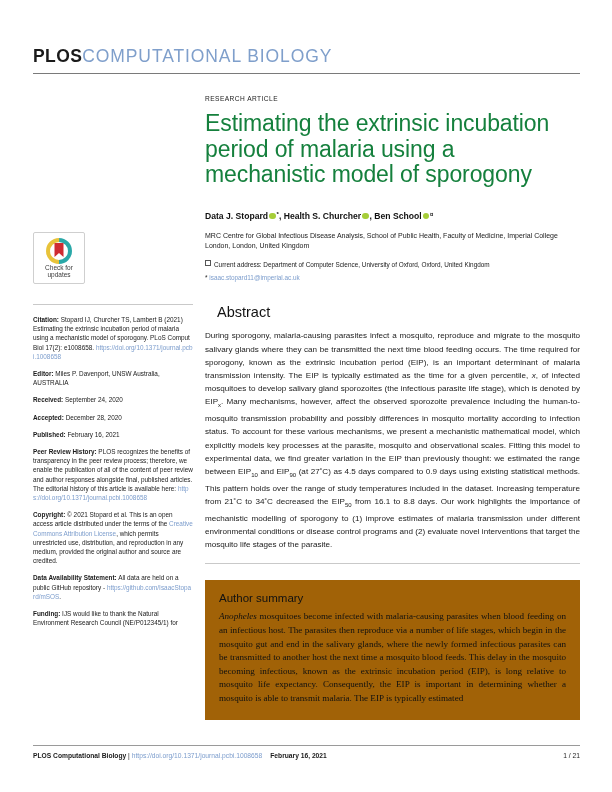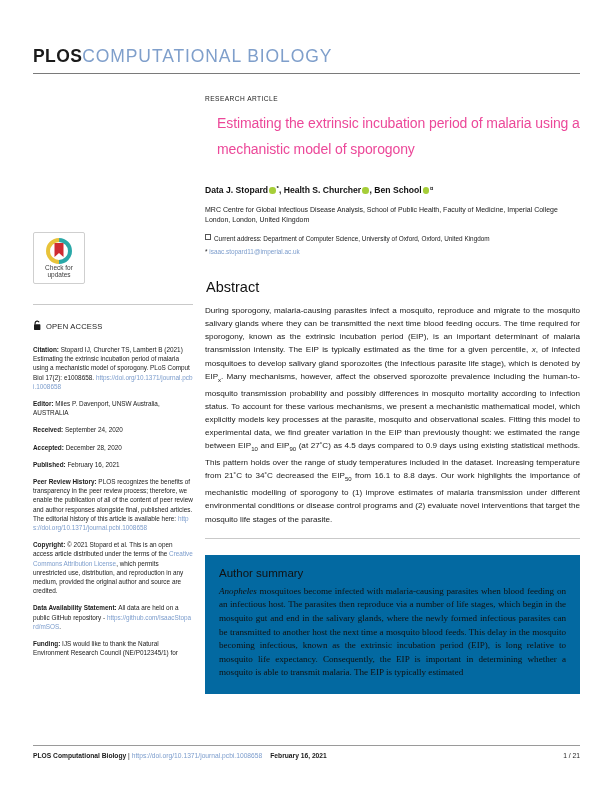--- a/index.html
+++ b/index.html
@@ -133,25 +133,25 @@
     top: 95px;
     width: 375px;
   }
   .kicker {
     font-size: 6.6px;
     letter-spacing: 0.45px;
     color: #1a1a1a;
     margin-bottom: 9px;
   }
   .article-title {
-    font-size: 14px;
+    font-size: 23px;
     line-height: 25.5px;
     font-weight: normal;
-    color: #ec4899;
-    margin: 0 0 20px 12px;
+    color: #15803d;
+    margin: 0 0 20px 0;
     letter-spacing: -0.1px;
   }
   .authors {
     font-size: 8.6px;
     font-weight: bold;
     color: #111;
     line-height: 12px;
     margin-bottom: 9px;
   }
   .orcid {
@@ -185,21 +185,21 @@
     height: 4px;
     border: 1px solid #555;
     vertical-align: 1px;
     margin-right: 3px;
   }
 
   .section-head {
     font-size: 14.5px;
     font-weight: normal;
     color: #111;
-    margin: 22px 0 9px 1px;
+    margin: 22px 0 9px 12px;
   }
   .abstract-body {
     font-size: 8.1px;
     line-height: 13.2px;
     color: #1a1a1a;
     text-align: justify;
   }
   .abstract-body sub {
     font-size: 6px;
   }
@@ -209,21 +209,21 @@
 
   .abstract-rule {
     margin-top: 12px;
     border-top: 1px solid #c9c9c9;
     width: 375px;
     height: 0;
   }
 
   .summary-box {
     margin-top: 16px;
-    background: #0369a1;
+    background: #a16207;
     padding: 12px 14px 14px 14px;
     width: 375px;
     box-sizing: border-box;
   }
   .summary-head {
     font-size: 11.5px;
     font-weight: normal;
     color: #111;
     margin: 0 0 6px 0;
     font-family: "Liberation Sans", sans-serif;
@@ -285,29 +285,20 @@
         </svg>
       </span>
       <span class="cm-label">
         <span>Check for</span><br>
         <span>updates</span>
       </span>
     </div>
 
     <div class="left-divider"></div>
 
-    <div class="oa-row">
-      <span>
-        <svg width="9" height="11" viewBox="0 0 9 11">
-          <path d="M2.1 4.4 V2.9 a2.1 2.1 0 0 1 4.0 -0.6" fill="none" stroke="#1a1a1a" stroke-width="1.15"></path>
-          <rect x="1.0" y="4.3" width="6.4" height="5.6" rx="0.6" fill="#1a1a1a"></rect>
-        </svg>
-      </span>
-      <span class="oa-text">OPEN ACCESS</span>
-    </div>
 
     <div class="meta-block">
       <p>
         <b>Citation:</b><span> Stopard IJ, Churcher TS, Lambert B (2021) Estimating the extrinsic incubation period of malaria using a mechanistic model of sporogony. PLoS Comput Biol 17(2): e1008658. </span><span class="link">https://doi.org/10.1371/journal.pcbi.1008658</span>
       </p>
       <p>
         <b>Editor:</b><span> Miles P. Davenport, UNSW Australia, AUSTRALIA</span>
       </p>
       <p>
         <b>Received:</b><span> September 24, 2020</span>

